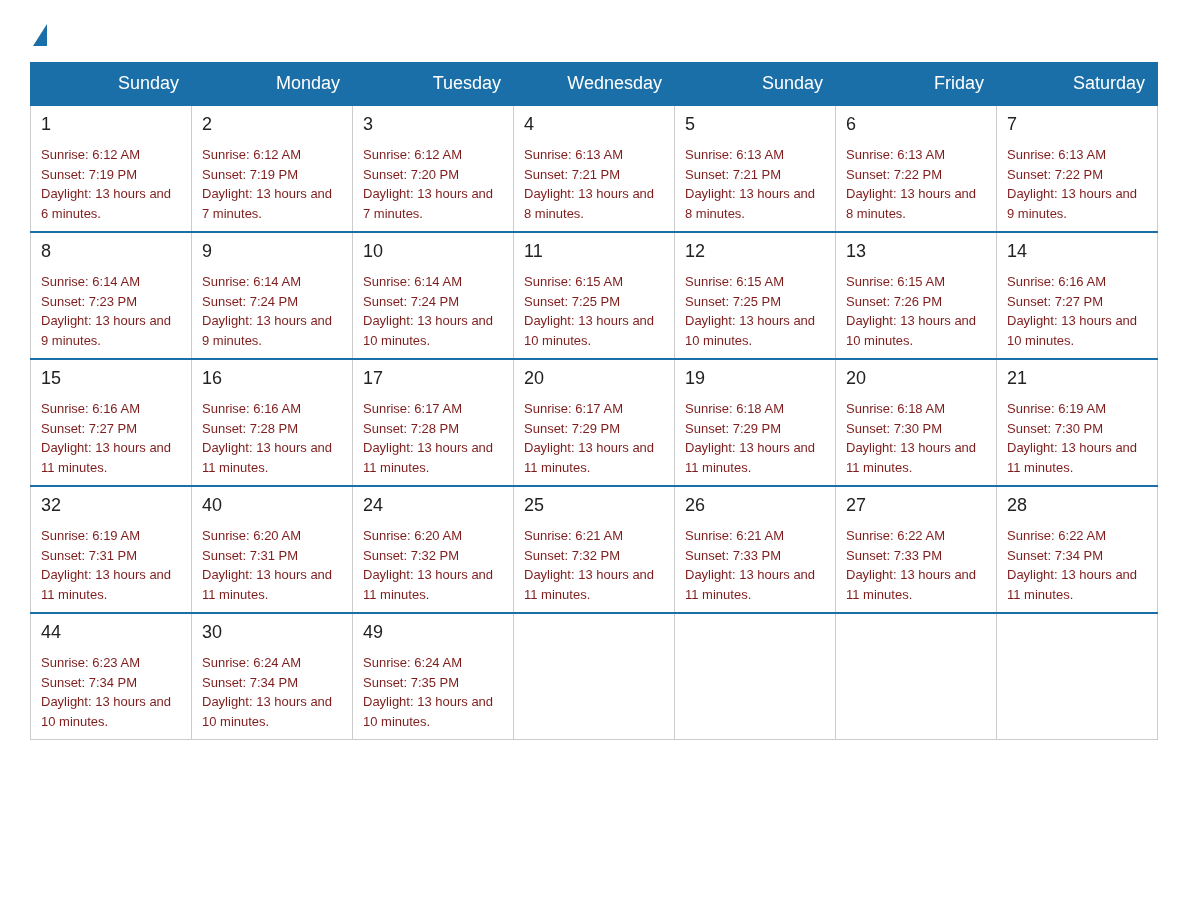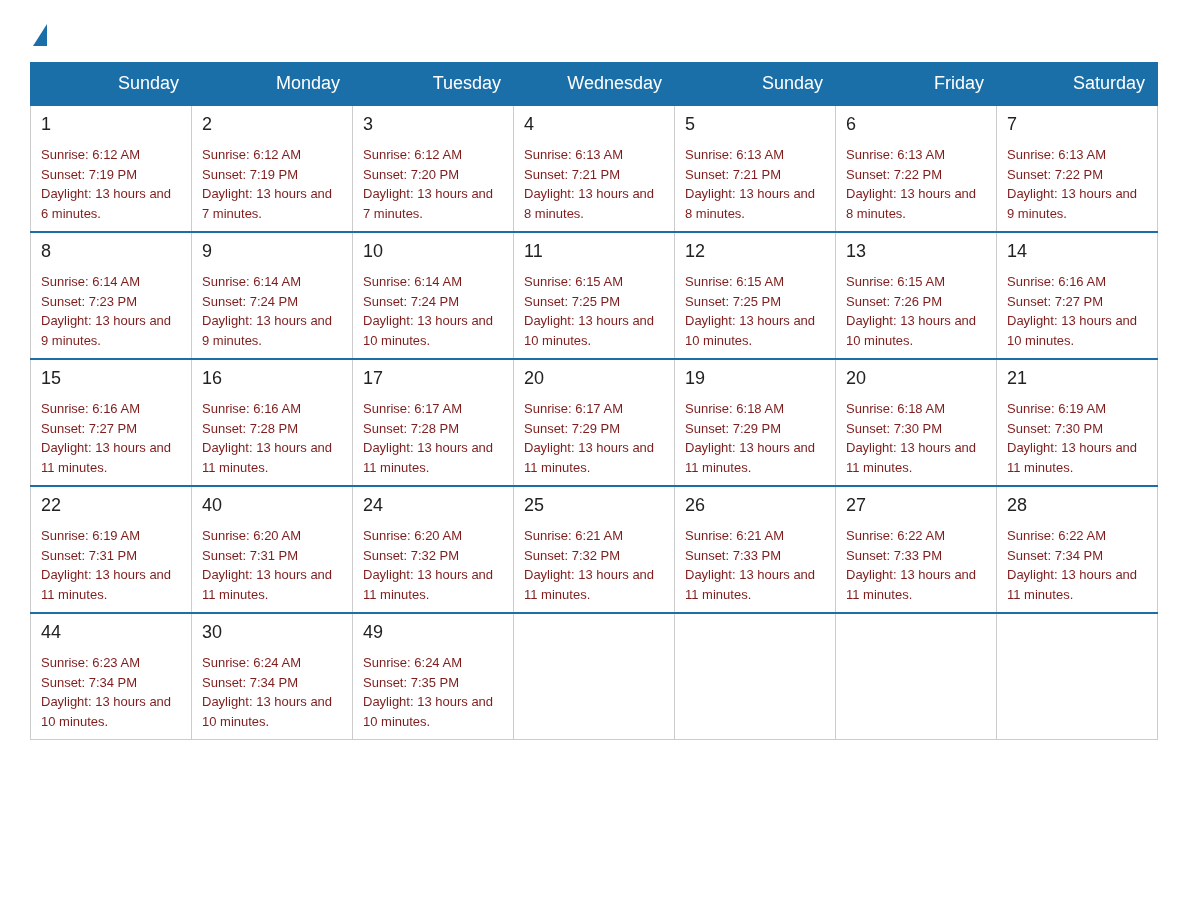--- a/index.html
+++ b/index.html
@@ -302,21 +302,21 @@
         <span class="day-number">21</span>
         <div class="day-info">
           <span>Sunrise: 6:19 AM</span><br>
           <span>Sunset: 7:30 PM</span><br>
           <span>Daylight: 13 hours and 11 minutes.</span>
         </div>
       </td>
       </tr>
       <tr class="week-row">
         <td>
-        <span class="day-number">22</span>
+        <span class="day-number">32</span>
         <div class="day-info">
           <span>Sunrise: 6:19 AM</span><br>
           <span>Sunset: 7:31 PM</span><br>
           <span>Daylight: 13 hours and 11 minutes.</span>
         </div>
       </td>
         <td>
         <span class="day-number">40</span>
         <div class="day-info">
           <span>Sunrise: 6:20 AM</span><br>

